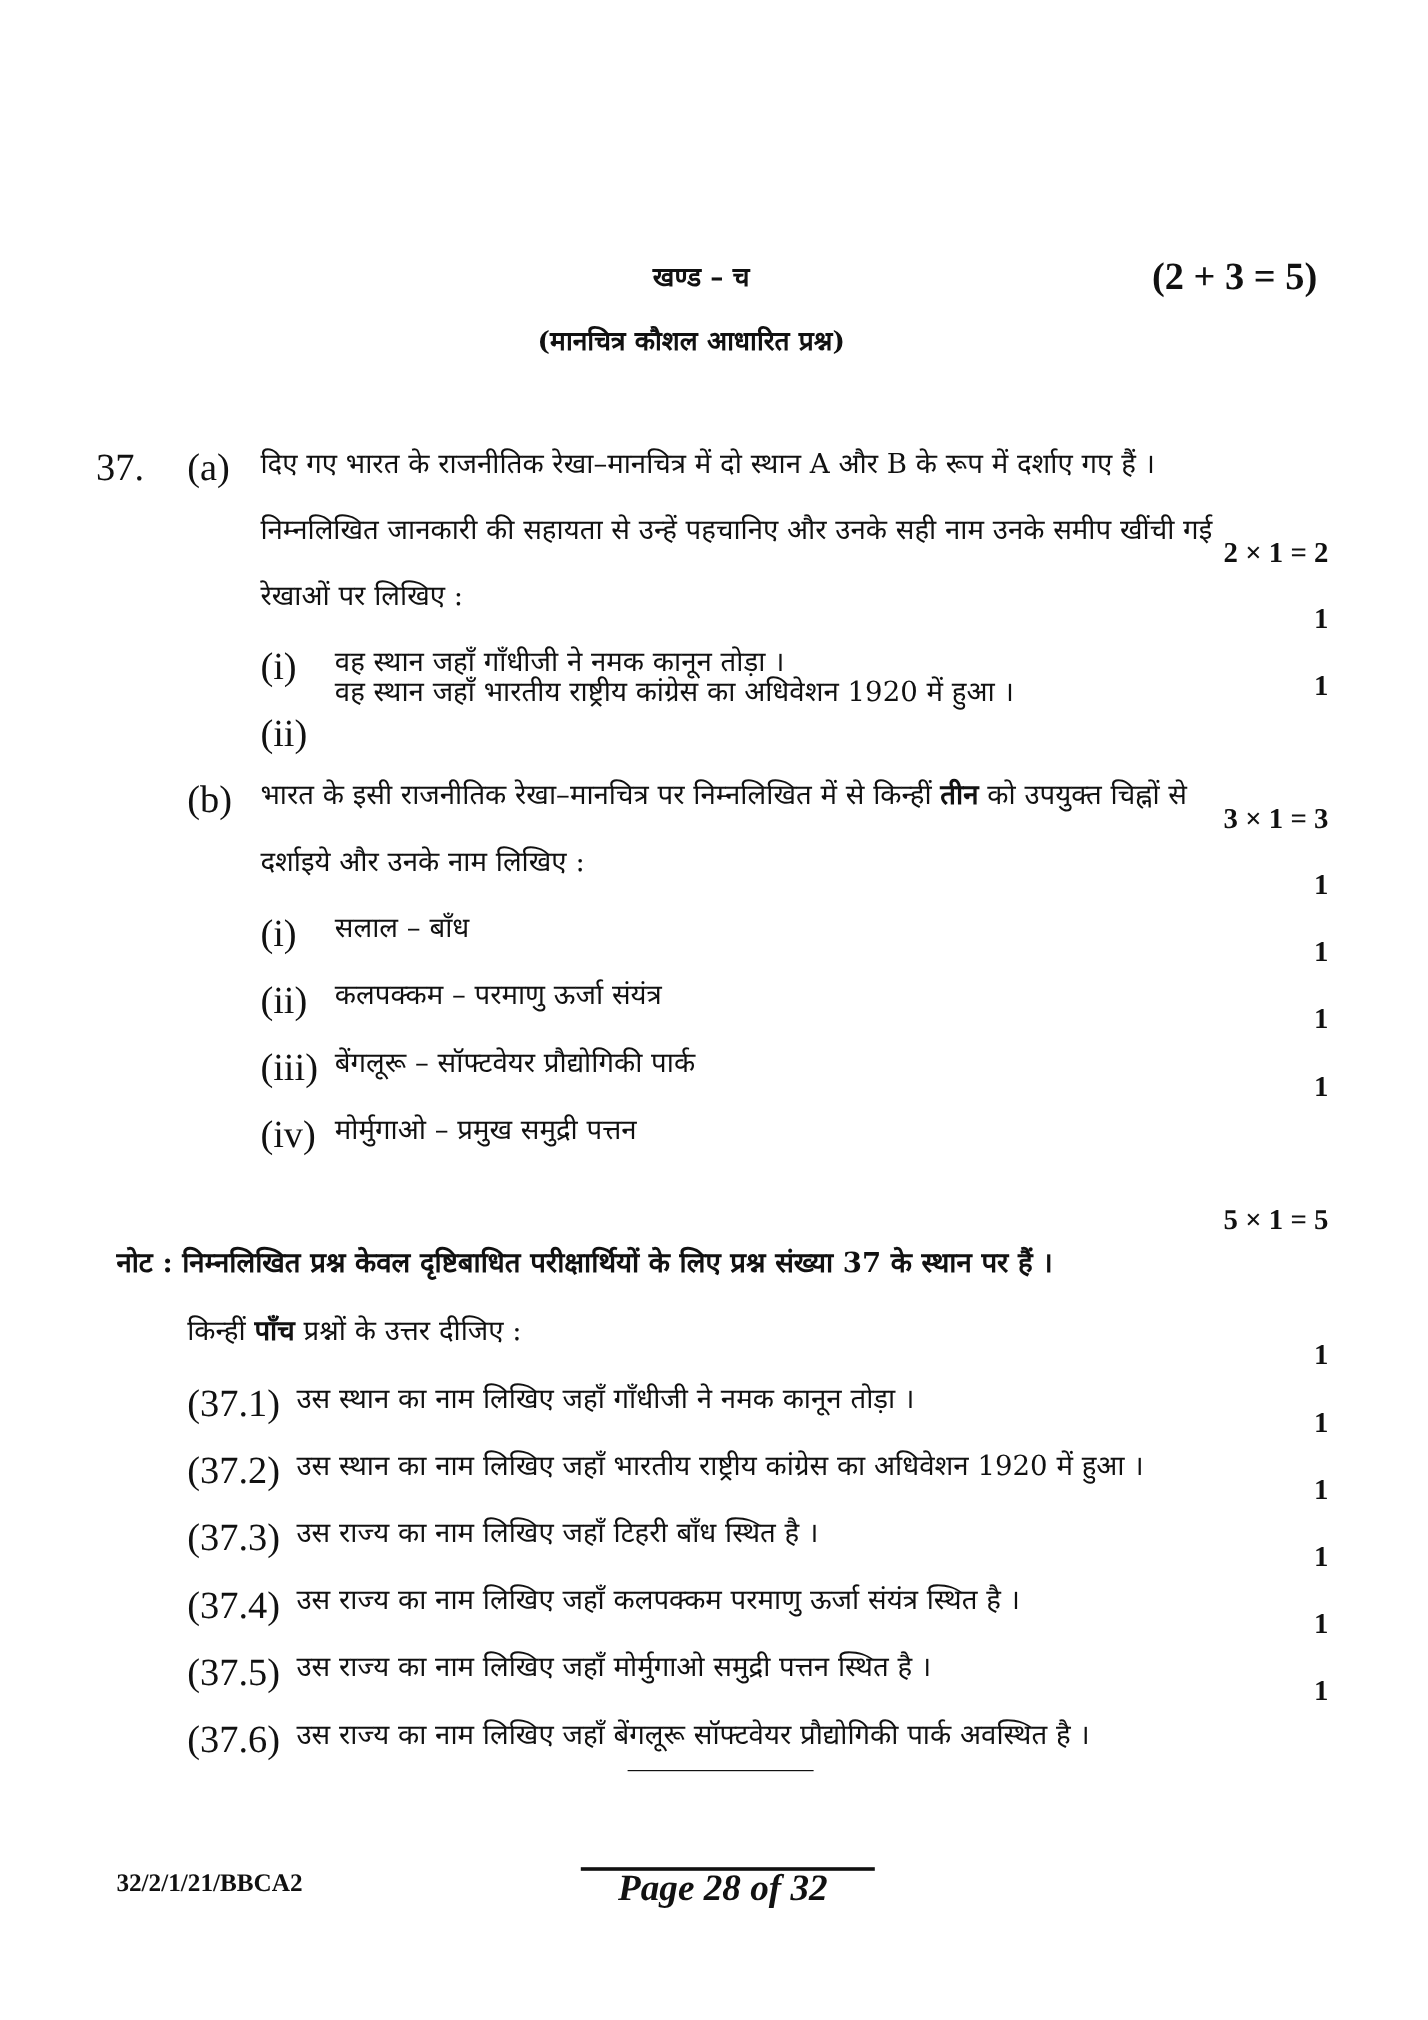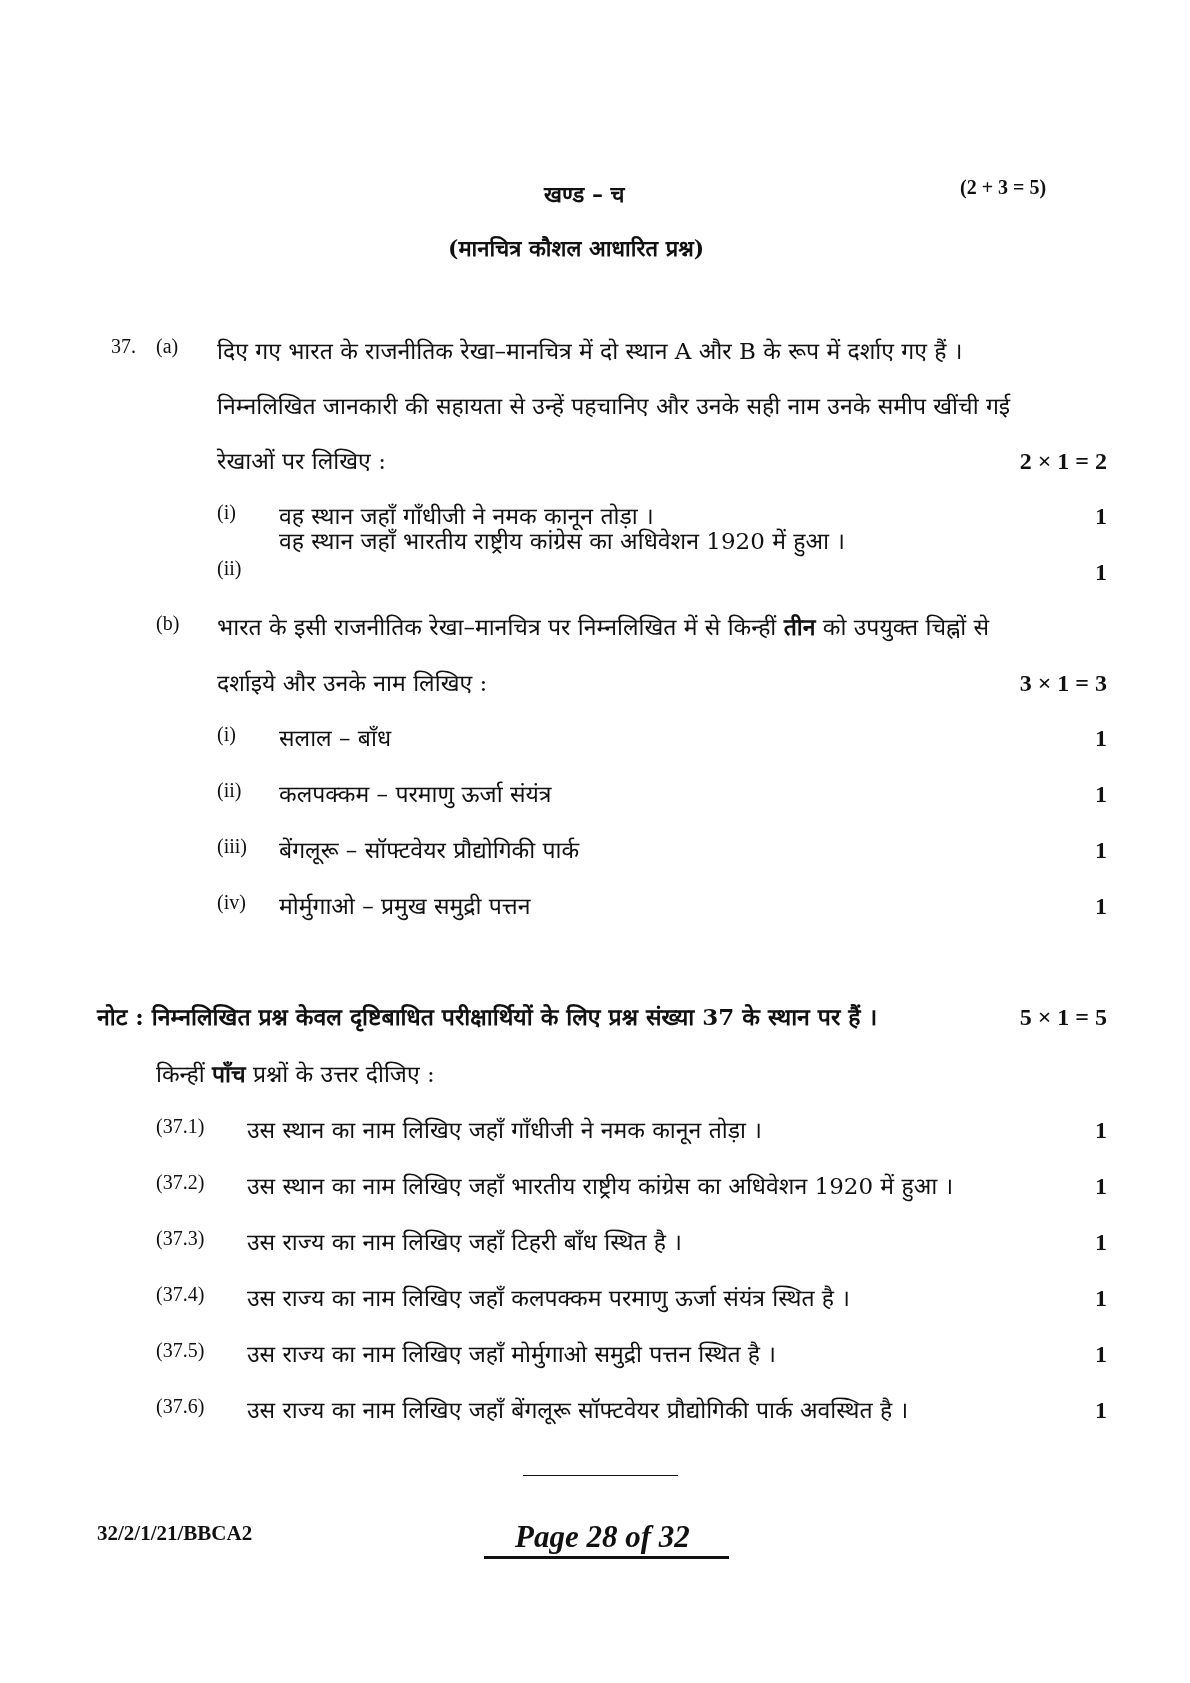--- a/index.html
+++ b/index.html
@@ -1,35 +1,35 @@
 <!DOCTYPE html>
 <html><head>
 <meta charset="utf-8">
 <style>
   html, body { margin: 0; padding: 0; background: #ffffff; }
   body { width: 1190px; height: 1683px; position: relative; overflow: hidden;
          color: #111111; font-family: "DejaVu Serif", "Liberation Serif", serif; }
-  .abs { position: absolute; }
+  .abs { position: absolute; margin-top: 36px; }
   .txt { font-size: 23px; line-height: 30px; white-space: nowrap; }
-  .num { font-family: "Liberation Serif", "DejaVu Serif", serif; font-size: 20px; }
+  .num { font-family: "Liberation Serif", "DejaVu Serif", serif; font-size: 32px; }
   .bold { font-weight: bold; }
   .mark { position: absolute; right: 83px; font-family: "Liberation Serif", "DejaVu Serif", serif; font-size: 24px; line-height: 30px; }
   .section-title { font-size: 22px; font-weight: bold; }
   .rule { position: absolute; background: #111; }
   .footer-code { font-family: "Liberation Serif", "DejaVu Serif", serif; font-weight: bold; font-size: 21px; }
   .footer-page { font-family: "Liberation Serif", "DejaVu Serif", serif; font-weight: bold; font-style: italic; font-size: 31px; }
 </style>
 </head>
 <body>
 
 <div class="abs section-title" style="left:544px; top:178px;">खण्ड – च</div>
 <div class="abs num bold" style="left:960px; top:176px;">(2 + 3 = 5)</div>
 <div class="abs section-title" style="left:448px; top:232px;">(मानचित्र कौशल आधारित प्रश्न)</div>
 
-<div class="abs num" style="left:111px; top:335px;">37.</div>
+<div class="abs num" style="left:80px; top:335px;">37.</div>
 <div class="abs num" style="left:156px; top:335px;">(a)</div>
 <div class="abs txt" style="left:217px; top:336px;">दिए गए भारत के राजनीतिक रेखा–मानचित्र में दो स्थान A और B के रूप में दर्शाए गए हैं ।</div>
 <div class="abs txt" style="left:217px; top:391px;">निम्नलिखित जानकारी की सहायता से उन्हें पहचानिए और उनके सही नाम उनके समीप खींची गई</div>
 <div class="abs txt" style="left:217px; top:446px;">रेखाओं पर लिखिए :</div>
 <div class="mark bold" style="top:446px;">2 × 1 = 2</div>
 
 <div class="abs num" style="left:217px; top:501px;">(i)</div>
 <div class="abs txt" style="left:279px; top:501px;">वह स्थान जहाँ गाँधीजी ने नमक कानून तोड़ा ।</div>
 <div class="mark bold" style="top:501px;">1</div>
 

